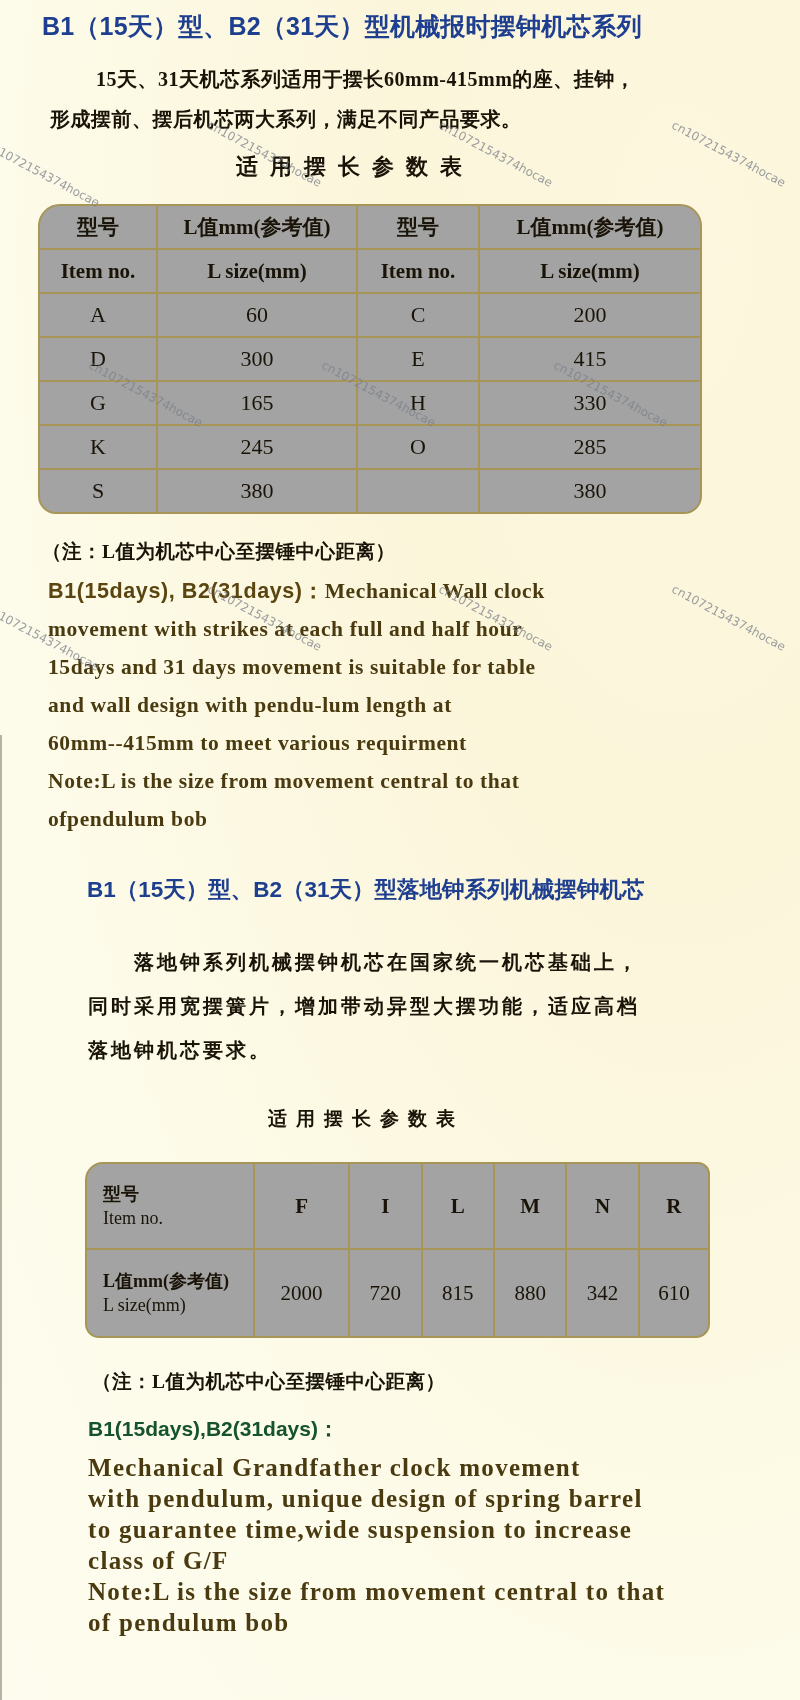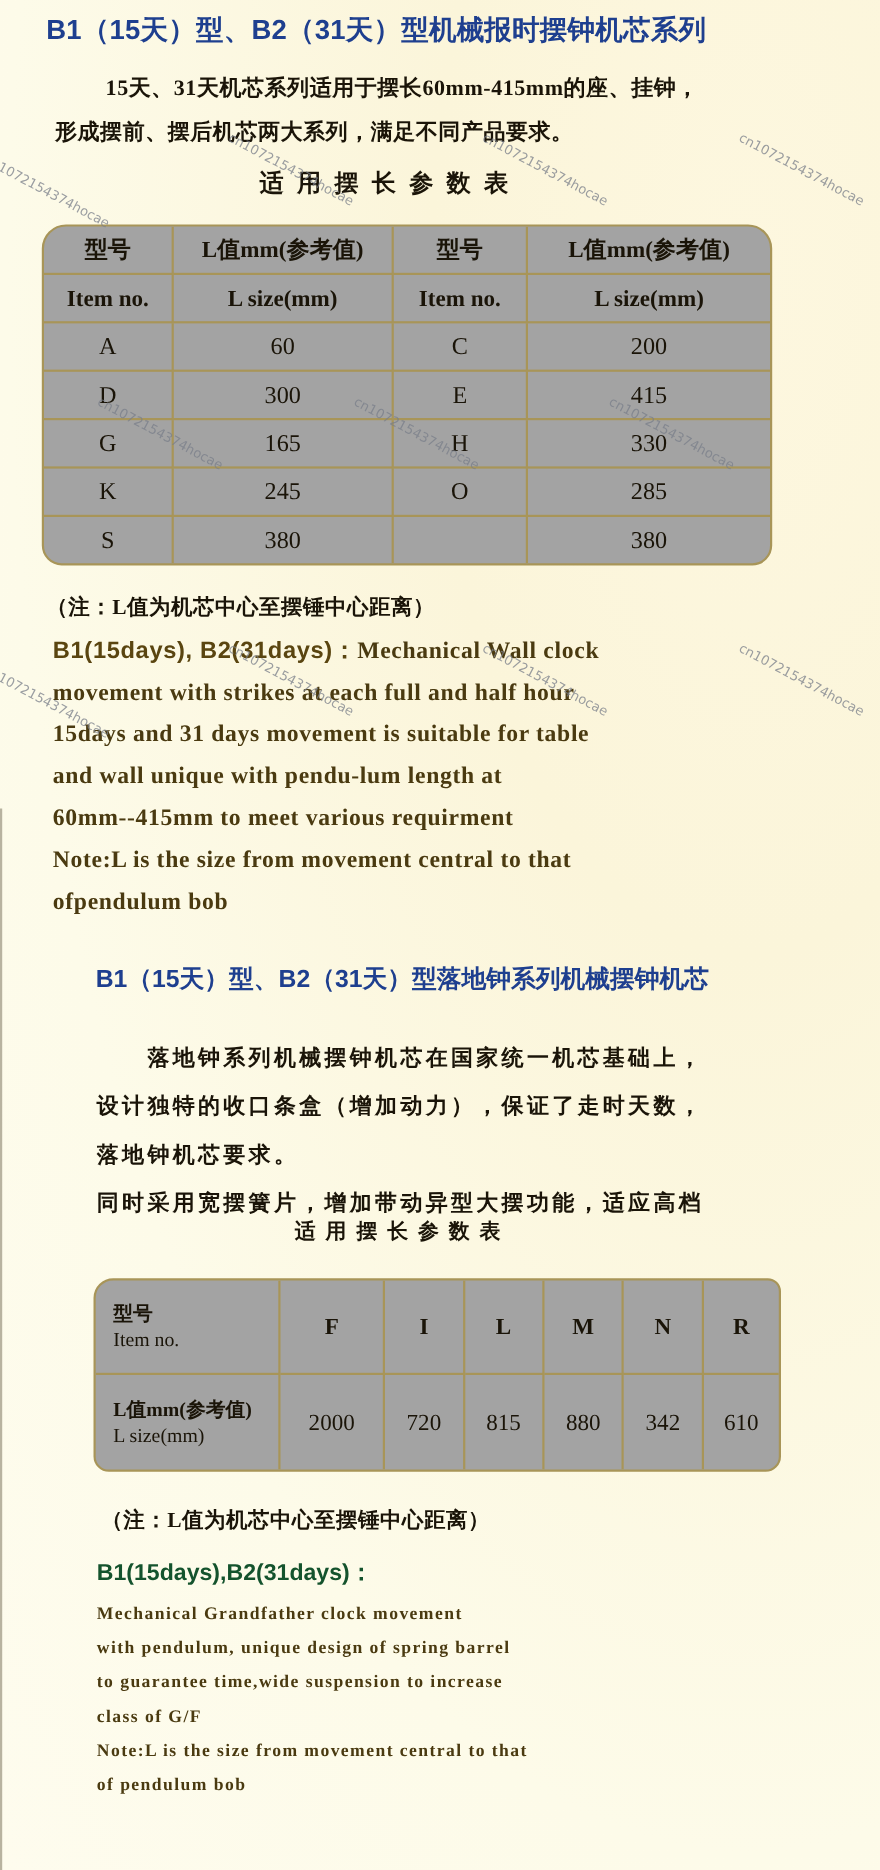--- a/index.html
+++ b/index.html
@@ -49,21 +49,21 @@
 
   .en-block { position: absolute; color: #4a3a10; font-size: 21.5px; line-height: 38px; }
   .en-block .lead { font-family: "Liberation Sans", "DejaVu Sans", sans-serif; color: #5a4510; font-weight: bold; }
   .e1 { left: 48px; top: 572px; width: 720px; font-weight: bold; font-family: "Liberation Serif", serif; letter-spacing: 0.6px; }
   .e1 .line { white-space: nowrap; }
 
   .cn-block { position: absolute; left: 88px; top: 940px; font-weight: bold; font-size: 20px; line-height: 44px; letter-spacing: 3px; }
   .cn-block .indent { padding-left: 46px; }
 
   .en2-lead { position: absolute; left: 88px; top: 1415px; font-family: "Liberation Sans", sans-serif; font-weight: bold; font-size: 21px; color: #14532d; }
-  .en2 { position: absolute; left: 88px; top: 1452px; color: #4a3a10; font-size: 16px; line-height: 31px; font-weight: bold; letter-spacing: 1.3px; }
+  .en2 { position: absolute; left: 88px; top: 1452px; color: #4a3a10; font-size: 25px; line-height: 31px; font-weight: bold; letter-spacing: 1.3px; }
   .en2 .line { white-space: nowrap; }
 
   .wm { position: absolute; color: #7a7f8a; font-family: "DejaVu Sans", sans-serif; font-size: 12px; transform: rotate(28deg); transform-origin: left top; opacity: 0.75; white-space: nowrap; }
 </style>
 </head>
 <body>
 
 <div class="left-rule"></div>
 
 <div class="blue-title t1">B1（15天）型、B2（31天）型机械报时摆钟机芯系列</div>
@@ -123,33 +123,32 @@
   </tr>
 </tbody>
   </table>
 
 <div class="note-cn n1">（注：L值为机芯中心至摆锤中心距离）</div>
 
 <div class="en-block e1">
   <div class="line"><span class="lead">B1(15days), B2(31days)：</span><span>Mechanical Wall clock</span></div>
   <div class="line">movement with strikes at each full and half hour</div>
   <div class="line">15days and 31 days movement is suitable for table</div>
-  <div class="line">and wall unique with pendu-lum length at</div>
+  <div class="line">and wall design with pendu-lum length at</div>
   <div class="line">60mm--415mm to meet various requirment</div>
   <div class="line">Note:L is the size from movement central to that</div>
   <div class="line">ofpendulum bob</div>
 </div>
 
 <div class="blue-title t2">B1（15天）型、B2（31天）型落地钟系列机械摆钟机芯</div>
 
 <div class="cn-block">
   <div class="indent">落地钟系列机械摆钟机芯在国家统一机芯基础上，</div>
-  <div>设计独特的收口条盒（增加动力），保证了走时天数，</div>
+  <div>同时采用宽摆簧片，增加带动异型大摆功能，适应高档</div>
   <div>落地钟机芯要求。</div>
-  <div>同时采用宽摆簧片，增加带动异型大摆功能，适应高档</div>
 </div>
 
 <div class="tbl-title tt2">适用摆长参数表</div>
 
 <table class="t tbl2">
   <tbody>
       <tr class="r1">
     <td class="rowhead">
       <b>型号</b><br>
       <span>Item no.</span>

